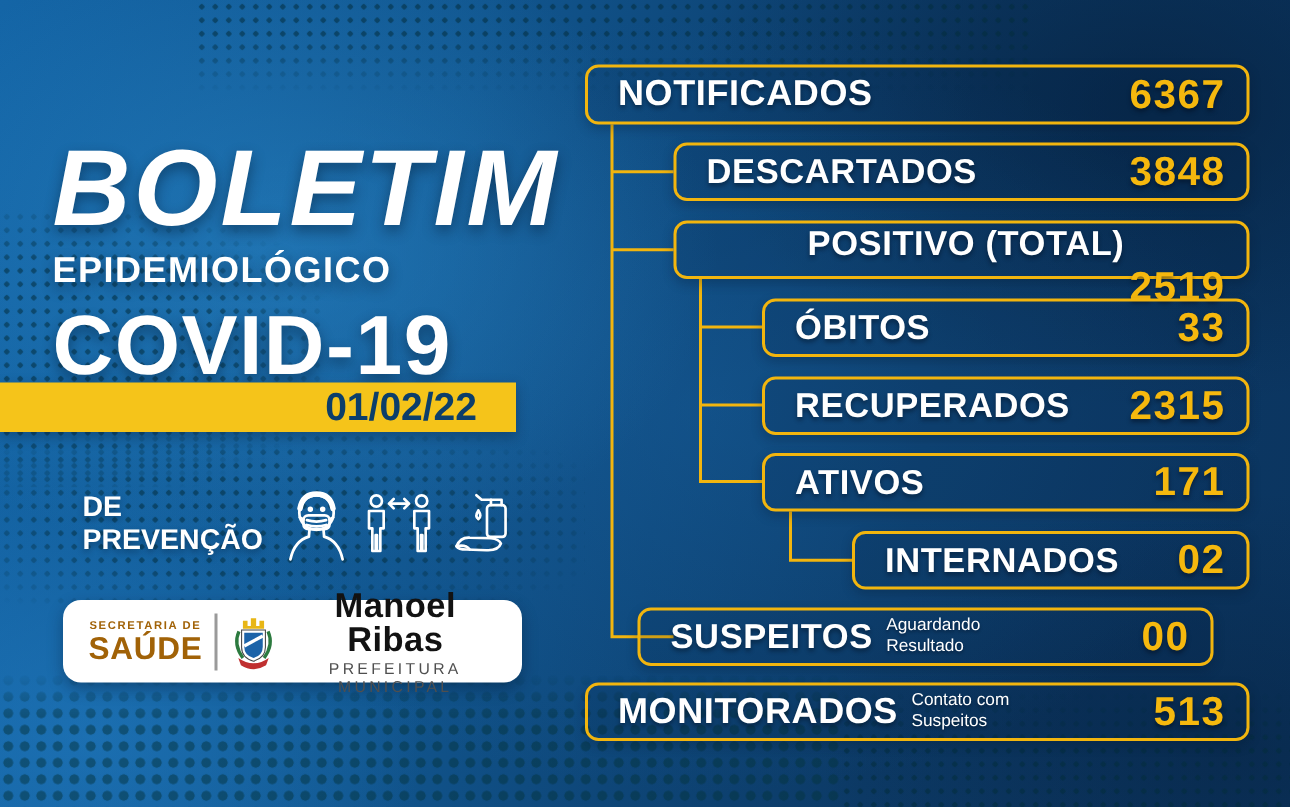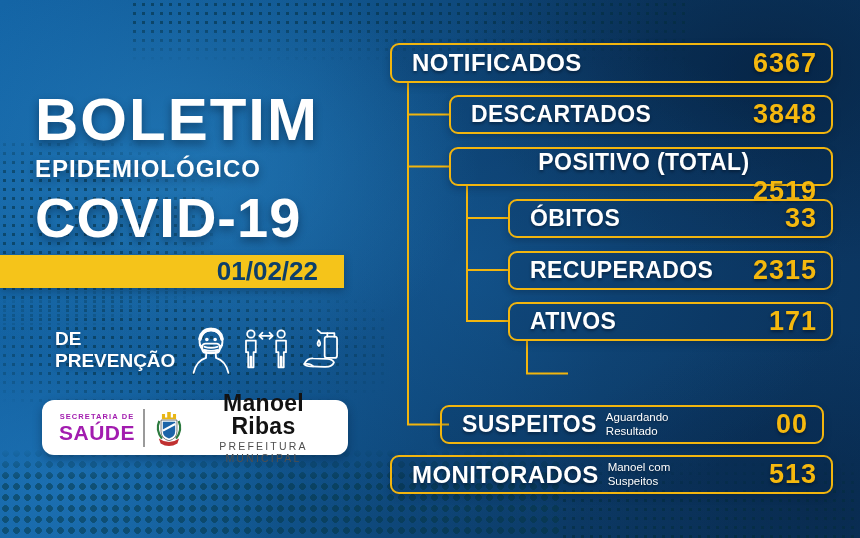--- a/index.html
+++ b/index.html
@@ -30,41 +30,41 @@
   .dots-prev  { left:0; top:288px; width:390px; height:120px;
     -webkit-mask-image:radial-gradient(ellipse at 45% 50%, #000 40%, transparent 85%); mask-image:radial-gradient(ellipse at 45% 50%, #000 40%, transparent 85%); }
   .dots-bottomL { left:0; top:448px; width:560px; height:90px;
     -webkit-mask-image:linear-gradient(to top, #000 65%, transparent); mask-image:linear-gradient(to top, #000 65%, transparent); }
   .dots-bottomR { left:560px; top:460px; width:300px; height:78px;
     -webkit-mask-image:linear-gradient(to top, #000 55%, transparent); mask-image:linear-gradient(to top, #000 55%, transparent); }
 
   
   .title-block { position:absolute; left:35px; top:90px; color:#fff;
     text-shadow:0 4px 9px rgba(0,22,45,.45); }
-  .title-l1 { font-size:60px; font-weight:800; letter-spacing:2px; line-height:1; }
+  .title-l1 { font-size:72px; font-weight:800; letter-spacing:2px; line-height:1;font-style:italic; }
   .title-l2 { font-size:24px; font-weight:800; letter-spacing:1px; line-height:1; margin-top:7px; }
   .title-l3 { font-size:56px; font-weight:700; letter-spacing:1px; line-height:1; margin-top:9px; }
 
   .date-bar { position:absolute; left:0; top:255px; width:344px; height:33px;
     background:#F5C41A; color:#0C3E6A; font-size:26px; font-weight:800;
     text-align:right; padding-right:26px; line-height:33px;
     box-shadow:0 3px 8px rgba(0,20,40,.30); }
 
   .prevention { position:absolute; left:55px; top:322px; width:290px; height:56px;
     display:flex; align-items:center; color:#fff; }
   .prev-text { line-height:1.18; text-shadow:0 2px 4px rgba(0,20,40,.4); width:132px; }
   .prev-l1 { font-size:19px; font-weight:400; }
   .prev-l2 { font-size:19px; font-weight:800; }
   .prev-icons { display:flex; align-items:center; gap:9px; margin-left:2px; }
   .prev-icons svg { display:block; }
 
   .footer-badge { position:absolute; left:42px; top:400px; width:306px; height:55px;
     background:#fff; border-radius:12px; display:flex; align-items:center;
     padding:0 12px 0 16px; box-shadow:0 4px 10px rgba(0,20,40,.35); }
-  .sec-col { width:78px; text-align:center; color:#a21caf; }
+  .sec-col { width:78px; text-align:center; color:#a16207; }
   .sec-small { font-size:7.5px; font-weight:700; letter-spacing:1.1px; }
   .sec-big { font-size:21px; font-weight:800; letter-spacing:.5px; line-height:1; margin-top:1px; }
   .badge-divider { width:2px; height:38px; background:#9a9a9a; margin:0 9px 0 7px; }
   .crest { margin-right:7px; }
   .city-col { flex:1; text-align:center; color:#121212; }
   .city-name { font-size:23px; font-weight:800; letter-spacing:.3px; line-height:1; }
   .city-sub { font-size:10.5px; font-weight:400; color:#4f4f4f; letter-spacing:2.2px; margin-top:2px; }
 
   
   .stat-box { position:absolute; height:39px; border:2.5px solid #F2B50E; border-radius:9px;
@@ -78,21 +78,21 @@
   .stat-value { margin-left:auto; color:#F5B80E; font-weight:800; font-size:27px;
     letter-spacing:1px; text-shadow:0 2px 3px rgba(0,10,25,.5); white-space:nowrap; }
 
   .s1 { left:390px; top:43px;  width:443px; height:40px; }
   .s2 { left:449px; top:95px;  width:384px; }
   .s3 { left:449px; top:147px; width:384px;flex-direction:column; }
   .s4 { left:508px; top:199px; width:325px; }
   .s5 { left:508px; top:251px; width:325px; }
   .s6 { left:508px; top:302px; width:325px; }
   .s7 { left:568px; top:354px; width:265px; }
-  .s8 { left:440px; top:405px; width:384px; }
+  .s8 { left:425px; top:405px; width:384px; }
   .s9 { left:390px; top:455px; width:443px; }
 
   .connectors { position:absolute; left:0; top:0; pointer-events:none; }
 </style>
 </head>
 <body>
 
 <div class="canvas">
 
   <div class="dots dots-top"></div>
@@ -205,24 +205,28 @@
     <span class="stat-value">33</span>
   </div>
   <div class="stat-box s5">
     <span class="stat-label">RECUPERADOS</span>
     <span class="stat-value">2315</span>
   </div>
   <div class="stat-box s6">
     <span class="stat-label">ATIVOS</span>
     <span class="stat-value">171</span>
   </div>
+  <div class="stat-box s7">
+    <span class="stat-label">INTERNADOS</span>
+    <span class="stat-value">02</span>
+  </div>
   <div class="stat-box s8">
     <span class="stat-label">SUSPEITOS</span>
     <span class="stat-sub">Aguardando Resultado</span>
     <span class="stat-value">00</span>
   </div>
   <div class="stat-box s9">
     <span class="stat-label stat-label-lg">MONITORADOS</span>
-    <span class="stat-sub">Manoel com Suspeitos</span>
+    <span class="stat-sub">Contato com Suspeitos</span>
     <span class="stat-value">513</span>
   </div>
 
 </div>
 
 </body></html>

